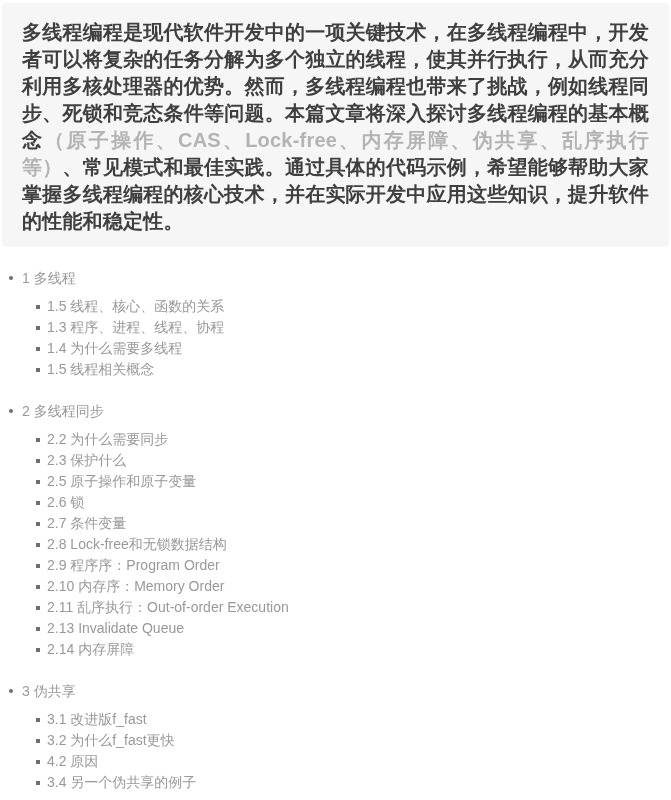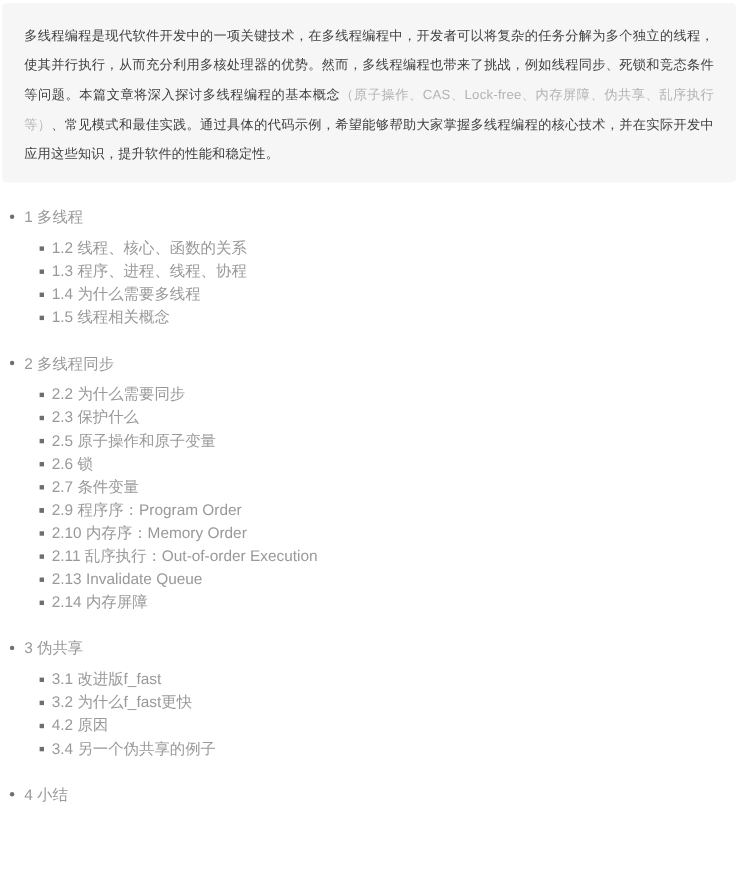--- a/index.html
+++ b/index.html
@@ -17,25 +17,26 @@
   
   .intro-box {
     margin: 3px 2px 0 2px;
     background: #f6f6f7;
     border-radius: 4px;
     padding: 16px 20px 12px 20px;
     box-sizing: border-box;
   }
   .intro-box p {
     margin: 0;
-    font-size: 12px;
+    font-size: 20px;
     line-height: 27px;
     color: #3f3f3f;
     text-align: justify;
     letter-spacing: 0.2px;
+    font-weight: bold;
   }
   .intro-box .muted {
     color: #b3b3b3;
   }
   
   ul.toc {
     list-style: none;
     margin: 3px 0 0 0;
     padding: 0;
     font-size: 14px;
@@ -82,32 +83,32 @@
 </style>
 </head>
 <body>
 
 <blockquote class="intro-box">
   <p><span>多线程编程是现代软件开发中的一项关键技术，在多线程编程中，开发者可以将复杂的任务分解为多个独立的线程，使其并行执行，从而充分利用多核处理器的优势。然而，多线程编程也带来了挑战，例如线程同步、死锁和竞态条件等问题。本篇文章将深入探讨多线程编程的基本概念</span><span class="muted">（原子操作、CAS、Lock-free、内存屏障、伪共享、乱序执行等）</span><span>、常见模式和最佳实践。通过具体的代码示例，希望能够帮助大家掌握多线程编程的核心技术，并在实际开发中应用这些知识，提升软件的性能和稳定性。</span></p>
 </blockquote>
 
 <ul class="toc" id="toc">
     <li class="toc-group"><span class="dot"></span><a class="toc-link">1 多线程</a><ul class="sub">
-        <li><span class="sq"></span><a class="toc-link">1.2 线程、核心、函数的关系</a></li>
+        <li><span class="sq"></span><a class="toc-link">1.5 线程、核心、函数的关系</a></li>
         <li><span class="sq"></span><a class="toc-link">1.3 程序、进程、线程、协程</a></li>
         <li><span class="sq"></span><a class="toc-link">1.4 为什么需要多线程</a></li>
         <li><span class="sq"></span><a class="toc-link">1.5 线程相关概念</a></li>
       </ul></li>
     <li class="toc-group"><span class="dot"></span><a class="toc-link">2 多线程同步</a><ul class="sub">
         <li><span class="sq"></span><a class="toc-link">2.2 为什么需要同步</a></li>
         <li><span class="sq"></span><a class="toc-link">2.3 保护什么</a></li>
         <li><span class="sq"></span><a class="toc-link">2.5 原子操作和原子变量</a></li>
         <li><span class="sq"></span><a class="toc-link">2.6 锁</a></li>
         <li><span class="sq"></span><a class="toc-link">2.7 条件变量</a></li>
-        <li><span class="sq"></span></li>
+        <li><span class="sq"></span><a class="toc-link">2.8 Lock-free和无锁数据结构</a></li>
         <li><span class="sq"></span><a class="toc-link">2.9 程序序：Program Order</a></li>
         <li><span class="sq"></span><a class="toc-link">2.10 内存序：Memory Order</a></li>
         <li><span class="sq"></span><a class="toc-link">2.11 乱序执行：Out-of-order Execution</a></li>
         <li><span class="sq"></span><a class="toc-link">2.13 Invalidate Queue</a></li>
         <li><span class="sq"></span><a class="toc-link">2.14 内存屏障</a></li>
       </ul></li>
     <li class="toc-group"><span class="dot"></span><a class="toc-link">3 伪共享</a><ul class="sub">
         <li><span class="sq"></span><a class="toc-link">3.1 改进版f_fast</a></li>
         <li><span class="sq"></span><a class="toc-link">3.2 为什么f_fast更快</a></li>
         <li><span class="sq"></span><a class="toc-link">4.2 原因</a></li>

